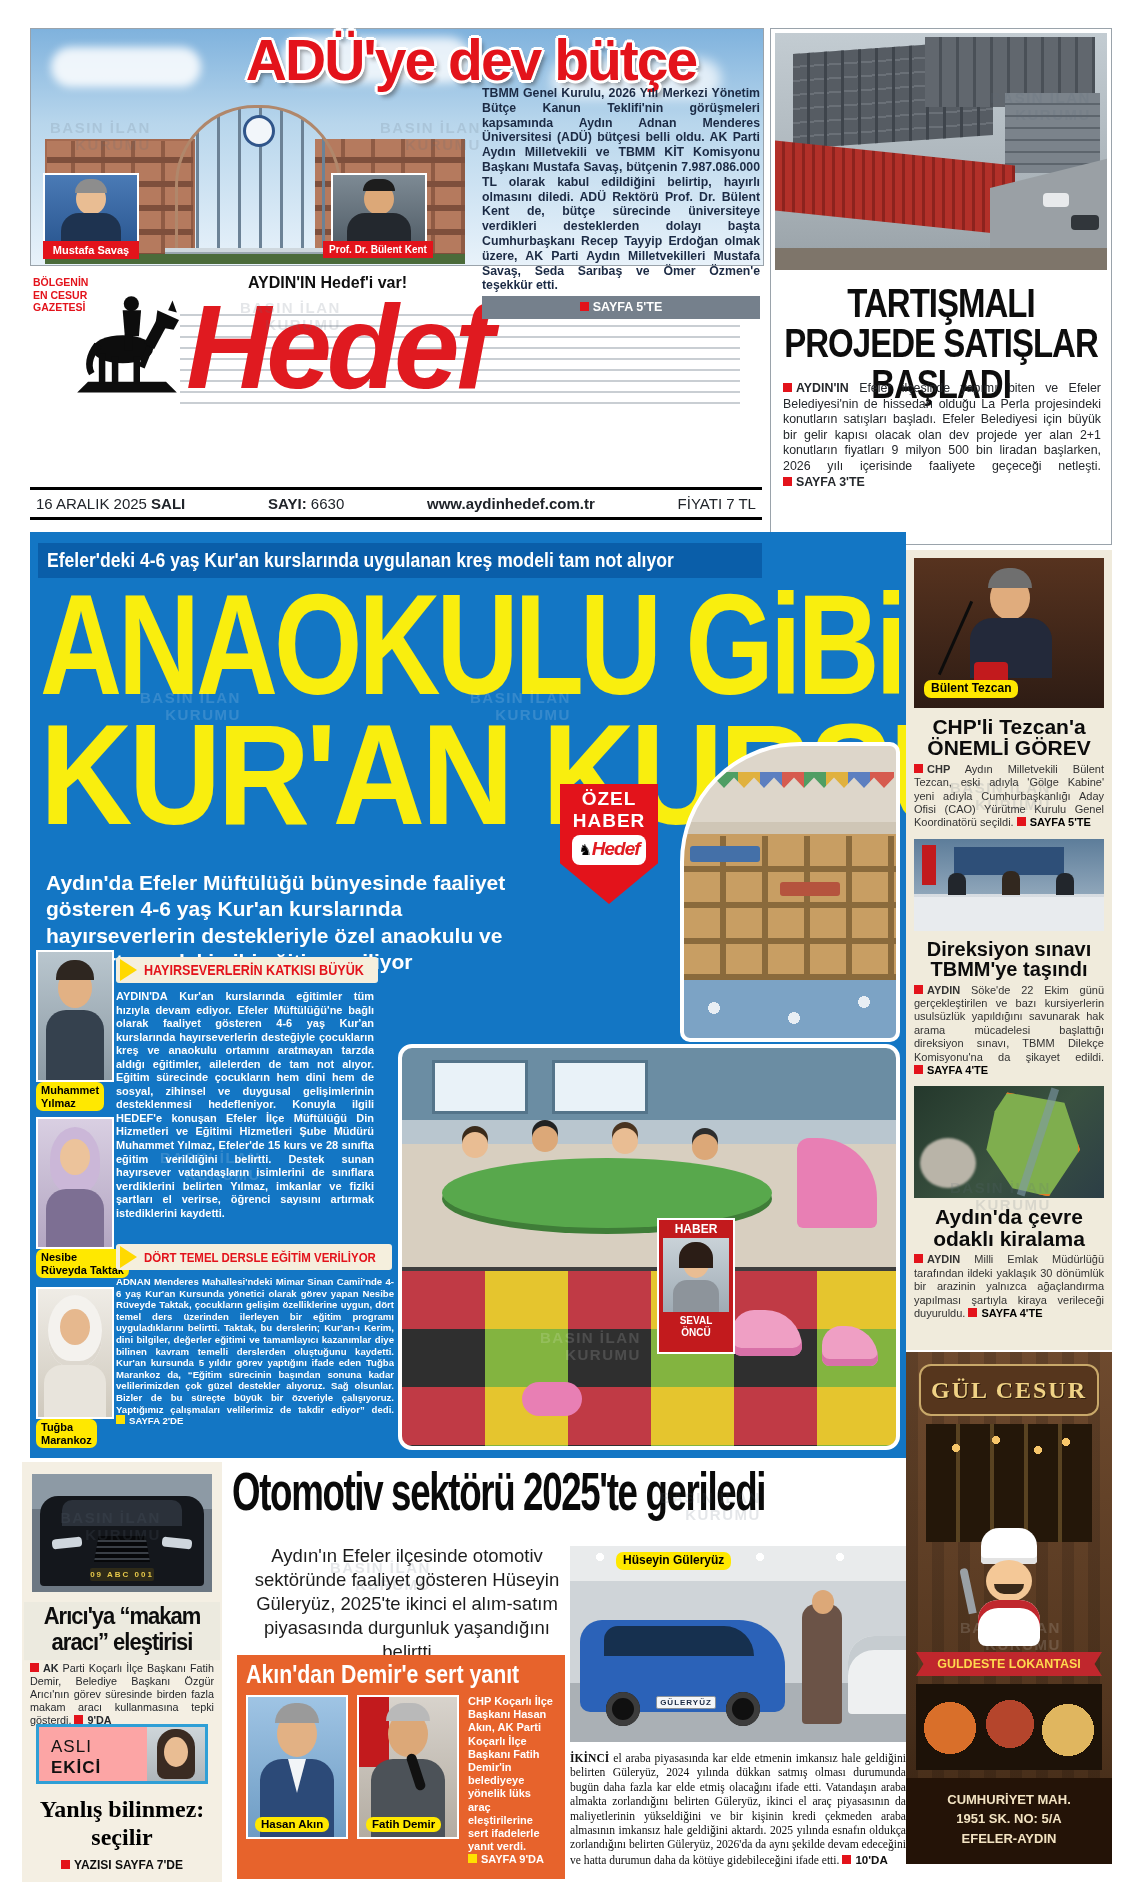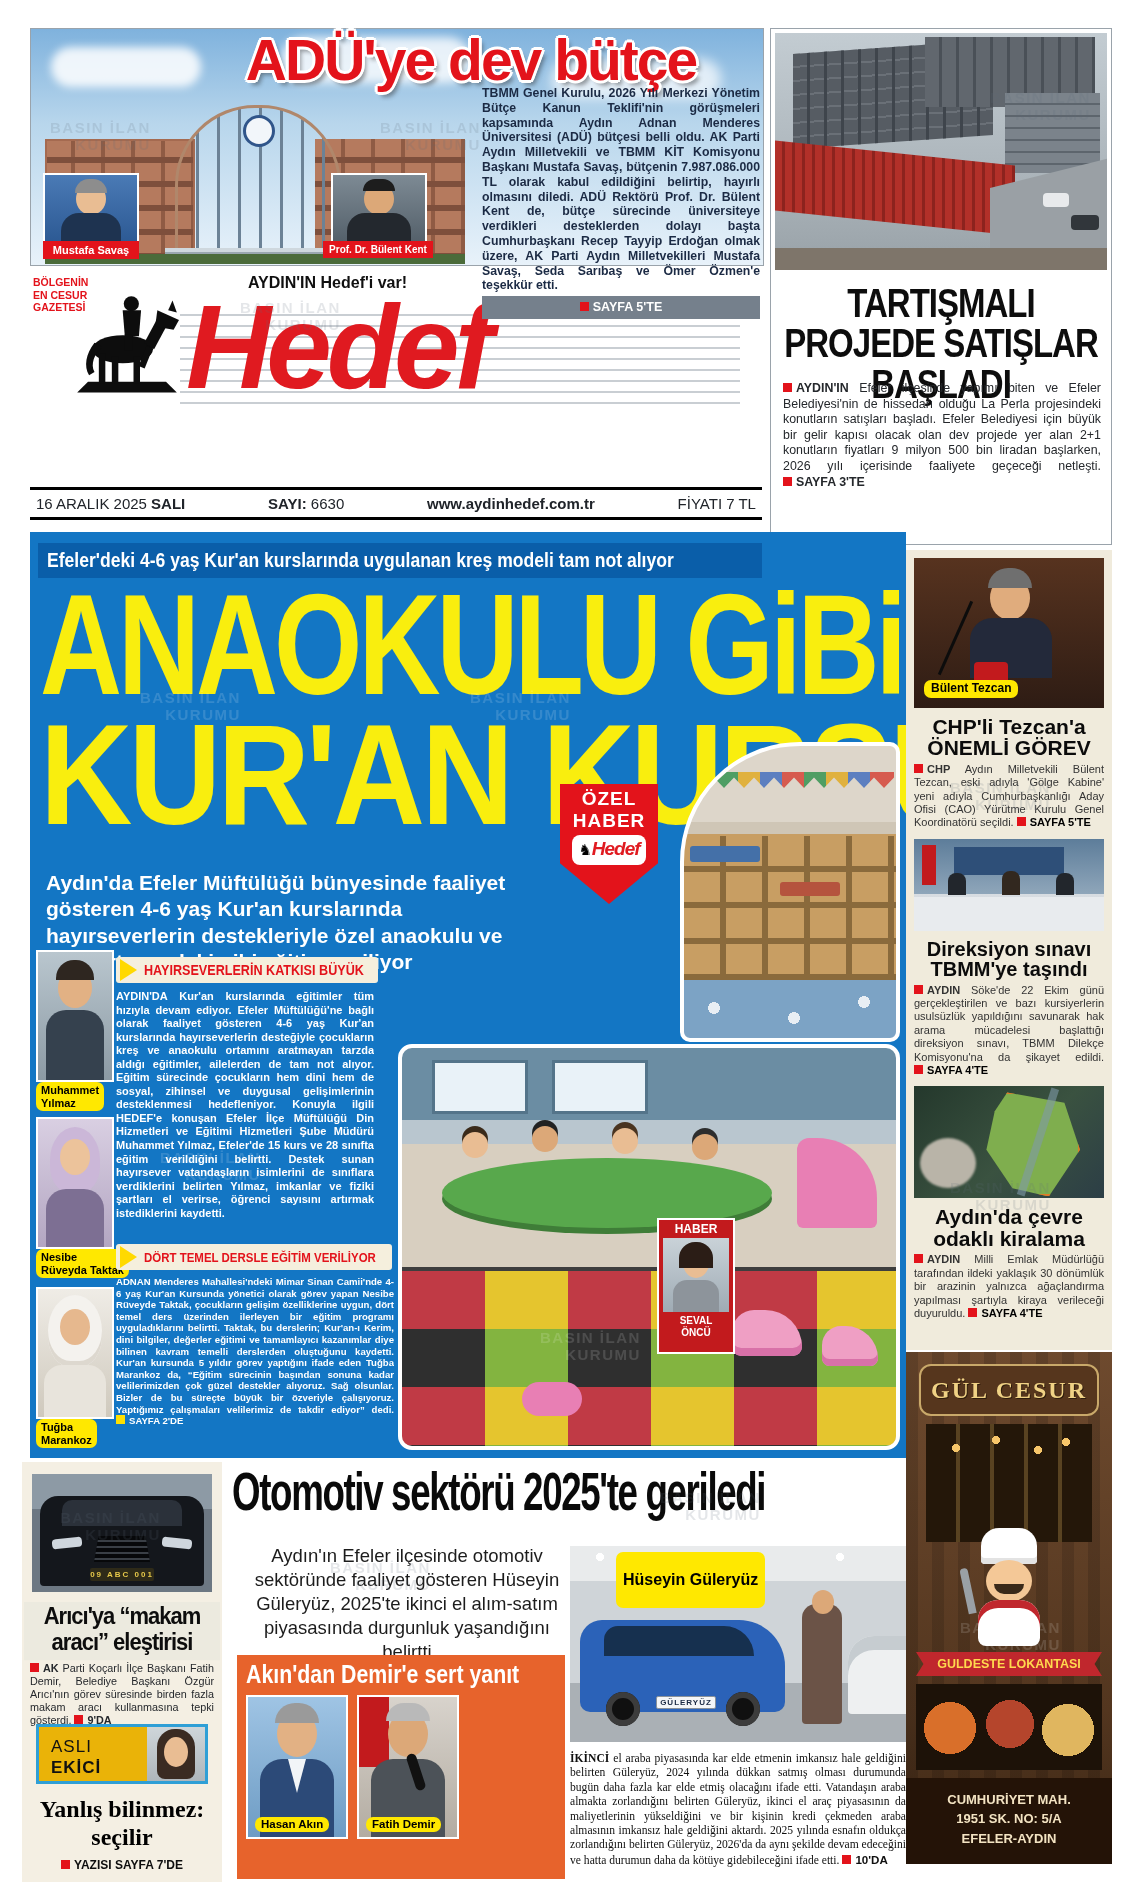--- a/index.html
+++ b/index.html
@@ -312,21 +312,21 @@
       <div class="shape" style="left:130px;top:64px;width:30px;height:10px;background:#cfd6dd;border-radius:4px;transform:rotate(6deg);"></div>
       <div class="abs" style="left:58px;top:94px;width:64px;background:#2e2a18;color:#e6c84a;font-weight:700;font-size:8px;letter-spacing:2px;text-align:center;padding:2px 0;border-radius:2px;">09 ABC 001</div>
     </div>
     <div class="abs" style="left:2px;top:140px;width:196px;text-align:center;font-weight:900;font-size:22px;line-height:1.04;color:#0d0d0d;
                 letter-spacing:-1px;transform:scaleY(1.12);transform-origin:center top;background:#eceadf;padding:2px 0 4px;">Arıcı'ya “makam aracı” eleştirisi</div>
     <p class="abs justify" style="left:8px;top:200px;width:184px;font-size:10.8px;line-height:13px;color:#25282c;">
       <span class="sq red"></span><b>AK</b>
       <span>Parti Koçarlı İlçe Başkanı Fatih Demir, Belediye Başkanı Özgür Arıcı'nın görev süresinde birden fazla makam aracı kullanmasına tepki gösterdi.</span>
       <b class="nowrap"><span class="sq red"></span><span>9'DA</span></b>
     </p>
-    <div class="abs" style="left:14px;top:262px;width:172px;height:60px;border:3px solid #2f9fd6;background:#eab308;display:flex;box-sizing:border-box;">
+    <div class="abs" style="left:14px;top:262px;width:172px;height:60px;border:3px solid #2f9fd6;background:#fca5a5;display:flex;box-sizing:border-box;">
       <div style="flex:1;padding:9px 0 0 12px;line-height:1.25;color:#111;">
         <div style="font-size:17px;font-weight:400;letter-spacing:1px;">ASLI</div>
         <div style="font-size:17px;font-weight:800;letter-spacing:1px;">EKİCİ</div>
       </div>
       <div class="ph" style="position:relative;width:58px;height:100%;background:linear-gradient(180deg,#cfd6da,#aeb6bb);">
         <div class="shape" style="left:10px;top:2px;width:38px;height:50px;background:#3a2b22;border-radius:18px 18px 8px 8px;"></div>
         <div class="shape" style="left:17px;top:10px;width:24px;height:30px;background:#e9bd93;border-radius:50%;"></div>
       </div>
     </div>
     <div class="abs" style="left:2px;top:334px;width:196px;text-align:center;font-family:'Liberation Serif',serif;font-weight:800;
@@ -351,35 +351,40 @@
         <div class="abs yellow-label" style="left:7px;bottom:5px;font-size:11.5px;padding:1px 6px;white-space:nowrap;">Hasan Akın</div>
       </div>
       <div class="ph white-frame" style="position:relative;width:98px;height:140px;background:linear-gradient(180deg,#d8d3cc,#b3aca2);flex:0 0 auto;">
         <div class="shape" style="left:0;top:0;width:30px;height:70px;background:#c21a1d;"></div>
         <div class="shape" style="left:29px;top:14px;width:40px;height:46px;background:#dca878;border-radius:50%;"></div>
         <div class="shape" style="left:27px;top:6px;width:44px;height:18px;background:#b9b9b9;border-radius:20px 20px 0 0;"></div>
         <div class="shape" style="left:12px;top:62px;width:74px;height:78px;background:#4c5258;border-radius:22px 22px 0 0;"></div>
         <div class="shape" style="left:52px;top:56px;width:10px;height:38px;background:#111;border-radius:5px;transform:rotate(-18deg);"></div>
         <div class="abs yellow-label" style="left:7px;bottom:5px;font-size:11.5px;padding:1px 6px;white-space:nowrap;">Fatih Demir</div>
       </div>
+      <p style="flex:1;font-weight:700;font-size:11px;line-height:13.2px;color:#fff;">
+        <b>CHP</b>
+        <span>Koçarlı İlçe Başkanı Hasan Akın, AK Parti Koçarlı İlçe Başkanı Fatih Demir'in belediyeye yönelik lüks araç eleştirilerine sert ifadelerle yanıt verdi.</span><br>
+        <b class="nowrap"><span class="sq yel"></span><span>SAYFA 9'DA</span></b>
+      </p>
     </div>
   </div>
 
   <div class="ph" style="left:570px;top:1546px;width:336px;height:196px;background:linear-gradient(180deg,#e9ebec 0 18%,#cfd4d8 18% 70%,#aab0b5 70% 100%);">
     <div class="shape" style="left:0;top:6px;width:100%;height:10px;
          background-image:radial-gradient(circle 4px at 30px 5px,#fff 0 4px,transparent 4px),radial-gradient(circle 4px at 110px 5px,#fff 0 4px,transparent 4px),radial-gradient(circle 4px at 190px 5px,#fff 0 4px,transparent 4px),radial-gradient(circle 4px at 270px 5px,#fff 0 4px,transparent 4px);"></div>
     <div class="shape" style="left:10px;top:74px;width:205px;height:92px;background:#2b62b8;border-radius:22px 46px 10px 10px;"></div>
     <div class="shape" style="left:34px;top:80px;width:150px;height:30px;background:#16304f;border-radius:14px 30px 0 0;"></div>
     <div class="shape" style="left:36px;top:146px;width:34px;height:34px;background:#101010;border-radius:50%;box-shadow:inset 0 0 0 6px #3c3c3c;"></div>
     <div class="shape" style="left:156px;top:146px;width:34px;height:34px;background:#101010;border-radius:50%;box-shadow:inset 0 0 0 6px #3c3c3c;"></div>
     <div class="abs" style="left:86px;top:150px;width:58px;background:#f4f6f8;color:#1b2a44;font-weight:700;font-size:8px;letter-spacing:1px;text-align:center;border:1px solid #8a929a;border-radius:2px;padding:1px 0;">GÜLERYÜZ</div>
     <div class="shape" style="left:232px;top:58px;width:40px;height:120px;background:#6b5347;border-radius:14px 14px 4px 4px;"></div>
     <div class="shape" style="left:242px;top:44px;width:22px;height:24px;background:#dca878;border-radius:50%;"></div>
     <div class="shape" style="left:278px;top:90px;width:70px;height:78px;background:#eef0f1;border-radius:26px 8px 4px 4px;box-shadow:inset 0 14px 0 #c6ccd0;"></div>
-    <div class="abs yellow-label" style="left:46px;top:6px;font-size:16px;padding:19px 7px;white-space:nowrap;">Hüseyin Güleryüz</div>
+    <div class="abs yellow-label" style="left:46px;top:6px;font-size:12px;padding:2px 7px;white-space:nowrap;">Hüseyin Güleryüz</div>
   </div>
 
   <p class="abs justify" style="left:570px;top:1752px;width:336px;font-family:'Liberation Serif',serif;font-size:11.6px;line-height:14.4px;color:#101010;">
     <b>İKİNCİ</b>
     <span>el araba piyasasında kar elde etmenin imkansız hale geldiğini belirten Güleryüz, 2024 yılında dükkan satmış olması durumunda bugün daha fazla kar elde etmiş olacağını ifade etti. Vatandaşın araba almakta zorlandığını belirten Güleryüz, ikinci el araç piyasasının da maliyetlerinin yükseldiğini ve bir kişinin kredi çekmeden araba almasının imkansız hale geldiğini aktardı. 2025 yılında esnafın oldukça zorlandığını belirten Güleryüz, 2026'da da aynı şekilde devam edeceğini ve hatta durumun daha da kötüye gidebileceğini ifade etti.</span>
     <b class="nowrap" style="font-family:'Liberation Sans',sans-serif;"><span class="sq red"></span><span>10'DA</span></b>
   </p>
 
   <div class="wm" style="left:50px;top:120px;">BASIN İLAN
 KURUMU</div>

